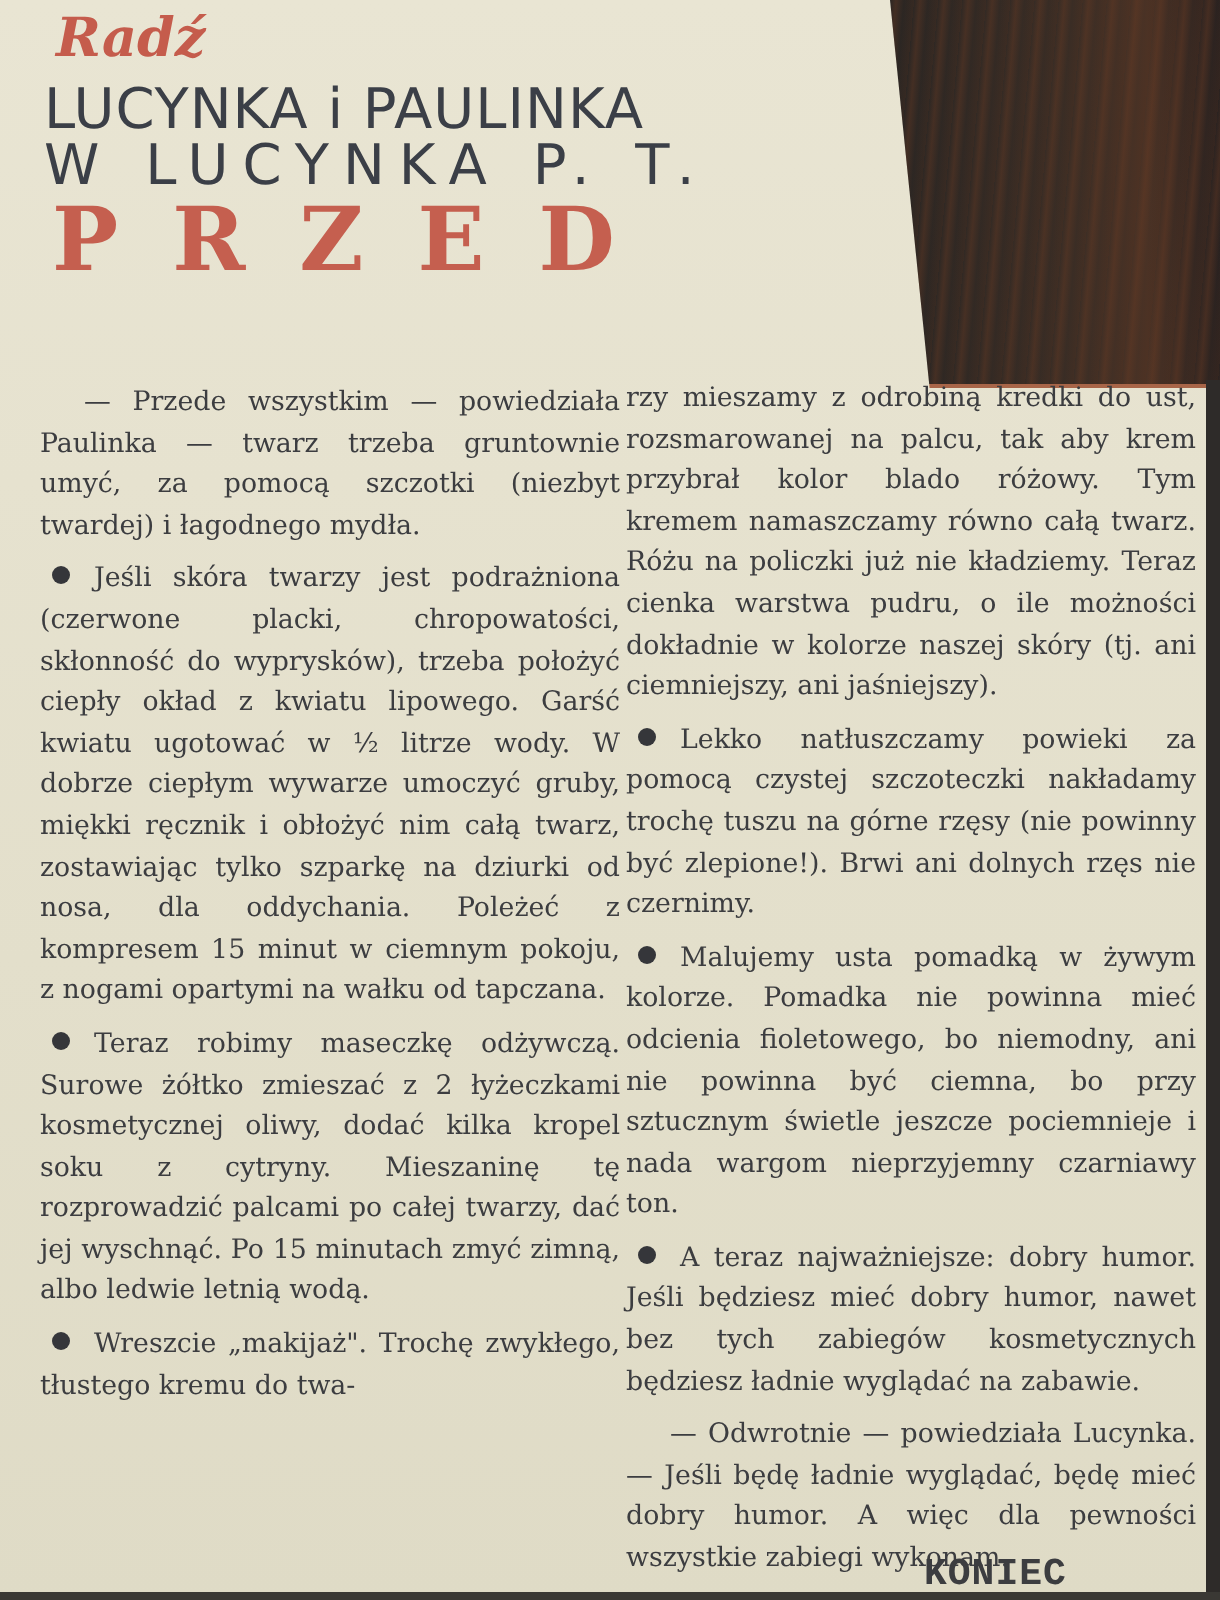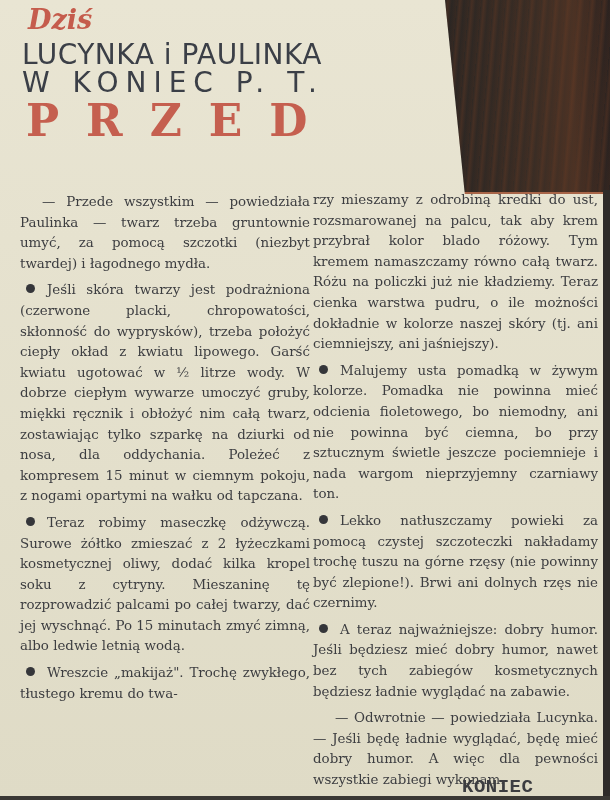--- a/index.html
+++ b/index.html
@@ -69,34 +69,34 @@
   </style>
 </head>
 <body>
 
 <div class="page">
 
   <div class="photo"></div>
   <div class="right-edge"></div>
   <div class="bottom-edge"></div>
 
-  <div class="kicker">Dziś</div>
+  <div class="kicker">Radź</div>
   <div class="subtitle sub1">LUCYNKA i PAULINKA</div>
-  <div class="subtitle sub2">W KONIEC P. T.</div>
+  <div class="subtitle sub2">W LUCYNKA P. T.</div>
   <div class="big big1">PRZED</div>
 
   <div class="col col-left">
     <p>— Przede wszystkim — powiedziała Paulinka — twarz trzeba gruntownie umyć, za pomocą szczotki (niezbyt twardej) i łagodnego mydła.</p>
     <p class="bullet"><span class="dot"></span><span>Jeśli skóra twarzy jest podrażniona (czerwone placki, chropowatości, skłonność do wyprysków), trzeba położyć ciepły okład z kwiatu lipowego. Garść kwiatu ugotować w ½ litrze wody. W dobrze ciepłym wywarze umoczyć gruby, miękki ręcznik i obłożyć nim całą twarz, zostawiając tylko szparkę na dziurki od nosa, dla oddychania. Poleżeć z kompresem 15 minut w ciemnym pokoju, z nogami opartymi na wałku od tapczana.</span></p>
     <p class="bullet"><span class="dot"></span><span>Teraz robimy maseczkę odżywczą. Surowe żółtko zmieszać z 2 łyżeczkami kosmetycznej oliwy, dodać kilka kropel soku z cytryny. Mieszaninę tę rozprowadzić palcami po całej twarzy, dać jej wyschnąć. Po 15 minutach zmyć zimną, albo ledwie letnią wodą.</span></p>
     <p class="bullet"><span class="dot"></span><span>Wreszcie „makijaż". Trochę zwykłego, tłustego kremu do twa-</span></p>
   </div>
 
   <div class="col col-right">
     <p class="cont">rzy mieszamy z odrobiną kredki do ust, rozsmarowanej na palcu, tak aby krem przybrał kolor blado różowy. Tym kremem namaszczamy równo całą twarz. Różu na policzki już nie kładziemy. Teraz cienka warstwa pudru, o ile możności dokładnie w kolorze naszej skóry (tj. ani ciemniejszy, ani jaśniejszy).</p>
+    <p class="bullet"><span class="dot"></span><span>Lekko natłuszczamy powieki za pomocą czystej szczoteczki nakładamy trochę tuszu na górne rzęsy (nie powinny być zlepione!). Brwi ani dolnych rzęs nie czernimy.</span></p>
     <p class="bullet"><span class="dot"></span><span>Malujemy usta pomadką w żywym kolorze. Pomadka nie powinna mieć odcienia fioletowego, bo niemodny, ani nie powinna być ciemna, bo przy sztucznym świetle jeszcze pociemnieje i nada wargom nieprzyjemny czarniawy ton.</span></p>
-    <p class="bullet"><span class="dot"></span><span>Lekko natłuszczamy powieki za pomocą czystej szczoteczki nakładamy trochę tuszu na górne rzęsy (nie powinny być zlepione!). Brwi ani dolnych rzęs nie czernimy.</span></p>
     <p class="bullet"><span class="dot"></span><span>A teraz najważniejsze: dobry humor. Jeśli będziesz mieć dobry humor, nawet bez tych zabiegów kosmetycznych będziesz ładnie wyglądać na zabawie.</span></p>
     <p>— Odwrotnie — powiedziała Lucynka. — Jeśli będę ładnie wyglądać, będę mieć dobry humor. A więc dla pewności wszystkie zabiegi wykonam.</p>
   </div>
 
   <div class="end">KONIEC</div>
 </div>
 
 </body></html>

